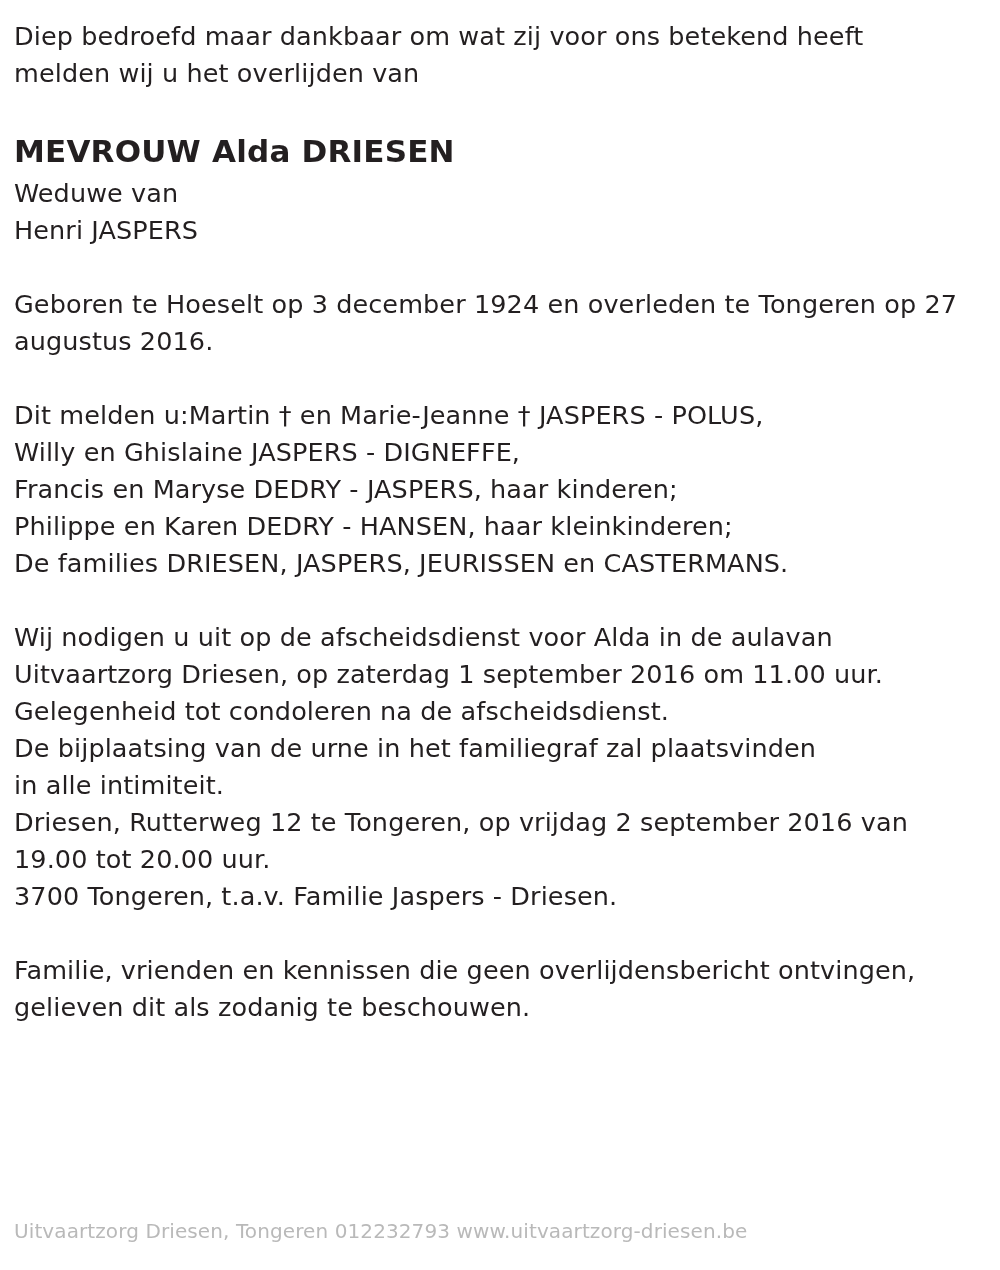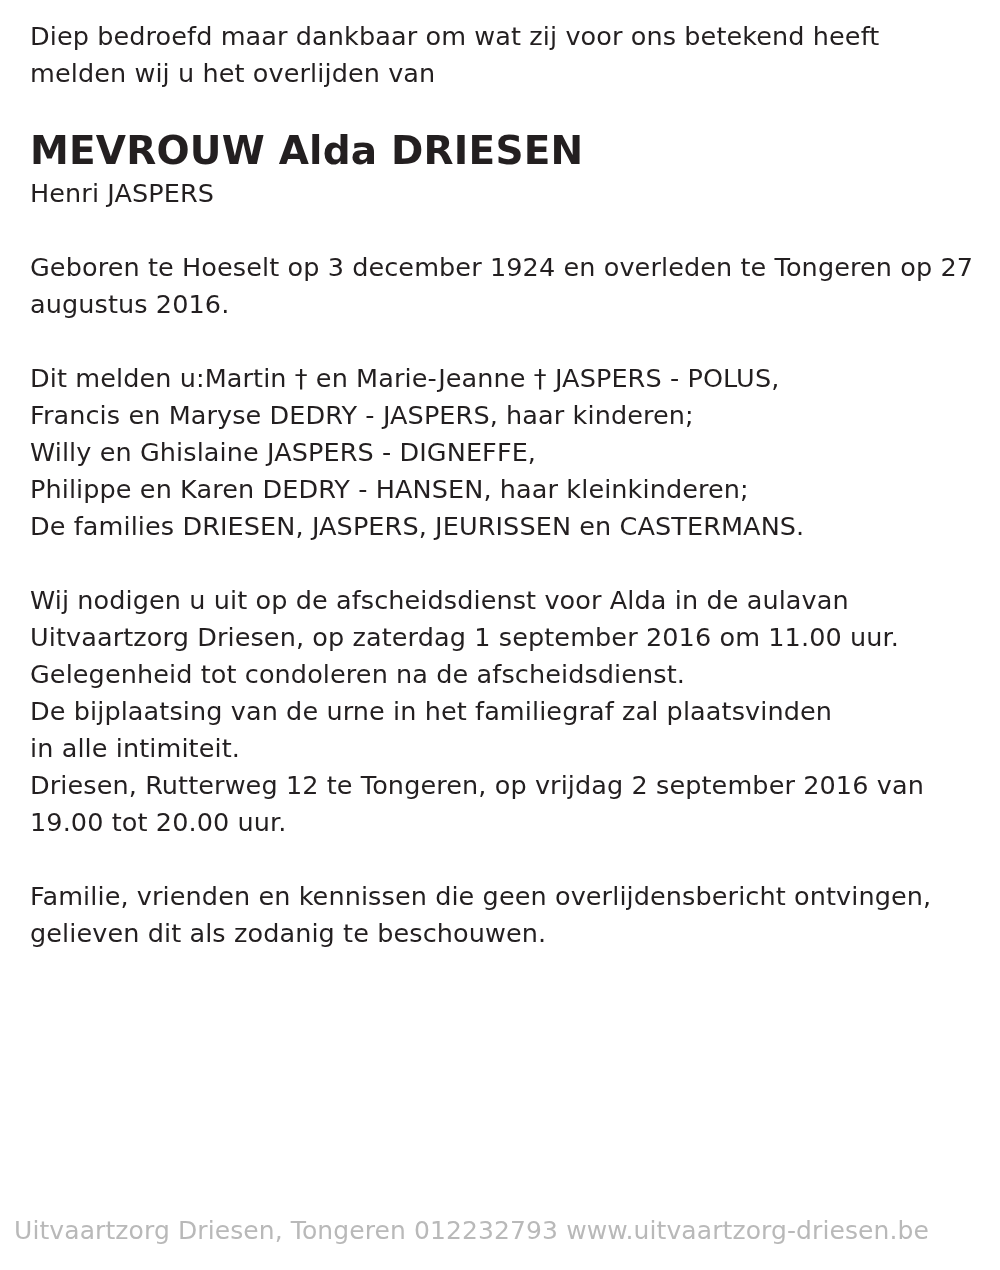--- a/index.html
+++ b/index.html
@@ -12,43 +12,43 @@
     height: 1270px;
     font-family: "DejaVu Sans", sans-serif;
     color: #231f20;
     -webkit-font-smoothing: antialiased;
   }
   .page {
     position: relative;
     width: 1000px;
     height: 1270px;
     box-sizing: border-box;
-    padding: 18px 14px 0 30px;
+    padding: 18px 14px 0 14px;
   }
   .block {
     font-size: 25.5px;
     line-height: 37px;
     letter-spacing: 0.1px;
   }
   .line {
     white-space: pre-wrap;
   }
   .spacer-md { height: 37px; }
   .name {
-    font-size: 39px;
+    font-size: 31px;
     font-weight: bold;
     line-height: 44px;
     letter-spacing: 0.2px;
     margin-bottom: 2px;
   }
   .footer {
     position: absolute;
     left: 14px;
     bottom: 22px;
-    font-size: 25px;
+    font-size: 20px;
     line-height: 34px;
     color: #b9b9b9;
     letter-spacing: 0.1px;
     white-space: pre-wrap;
     text-align: right;
   }
 </style>
 </head>
 <body>
 
@@ -57,50 +57,52 @@
   <div class="block">
     <div class="line">Diep bedroefd maar dankbaar om wat zij voor ons betekend heeft</div>
     <div class="line">melden wij u het overlijden van</div>
   </div>
 
   <div class="spacer-md"></div>
 
   <div class="name">MEVROUW Alda DRIESEN</div>
 
   <div class="block">
+    <div class="line">Weduwe van</div>
     <div class="line">Henri JASPERS</div>
   </div>
 
   <div class="spacer-md"></div>
 
   <div class="block">
     <div class="line">Geboren te Hoeselt op 3 december 1924 en overleden te Tongeren op 27</div>
     <div class="line">augustus 2016.</div>
   </div>
 
   <div class="spacer-md"></div>
 
   <div class="block">
     <div class="line">Dit melden u:Martin † en Marie-Jeanne † JASPERS - POLUS,</div>
+    <div class="line">Willy en Ghislaine JASPERS - DIGNEFFE,</div>
     <div class="line">Francis en Maryse DEDRY - JASPERS, haar kinderen;</div>
-    <div class="line">Willy en Ghislaine JASPERS - DIGNEFFE,</div>
     <div class="line">Philippe en Karen DEDRY - HANSEN, haar kleinkinderen;</div>
     <div class="line">De families DRIESEN, JASPERS, JEURISSEN en CASTERMANS.</div>
   </div>
 
   <div class="spacer-md"></div>
 
   <div class="block">
     <div class="line">Wij nodigen u uit op de afscheidsdienst voor Alda in de aulavan</div>
     <div class="line">Uitvaartzorg Driesen, op zaterdag 1 september 2016 om 11.00 uur.</div>
     <div class="line">Gelegenheid tot condoleren na de afscheidsdienst.</div>
     <div class="line">De bijplaatsing van de urne in het familiegraf zal plaatsvinden</div>
     <div class="line">in alle intimiteit.</div>
     <div class="line">Driesen, Rutterweg 12 te Tongeren, op vrijdag 2 september 2016 van</div>
     <div class="line">19.00 tot 20.00 uur.</div>
+    <div class="line">3700 Tongeren, t.a.v. Familie Jaspers - Driesen.</div>
   </div>
 
   <div class="spacer-md"></div>
 
   <div class="block">
     <div class="line">Familie, vrienden en kennissen die geen overlijdensbericht ontvingen,</div>
     <div class="line">gelieven dit als zodanig te beschouwen.</div>
   </div>
 
   <div class="footer">Uitvaartzorg Driesen, Tongeren 012232793 www.uitvaartzorg-driesen.be</div>

